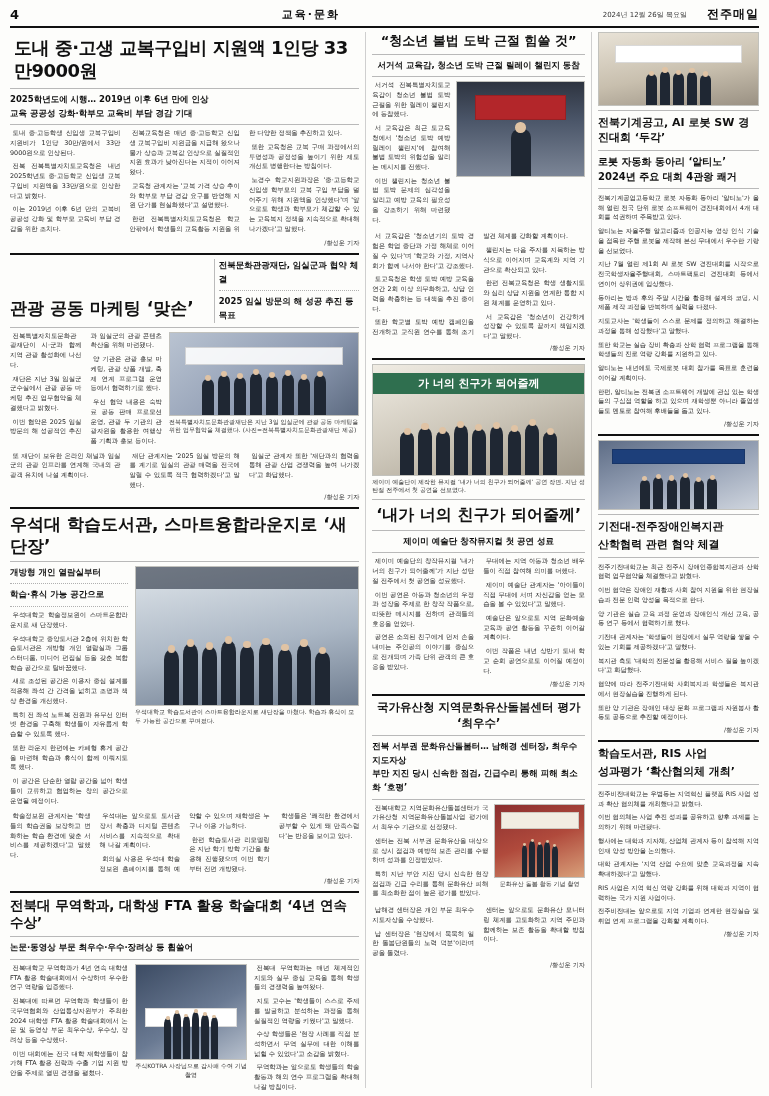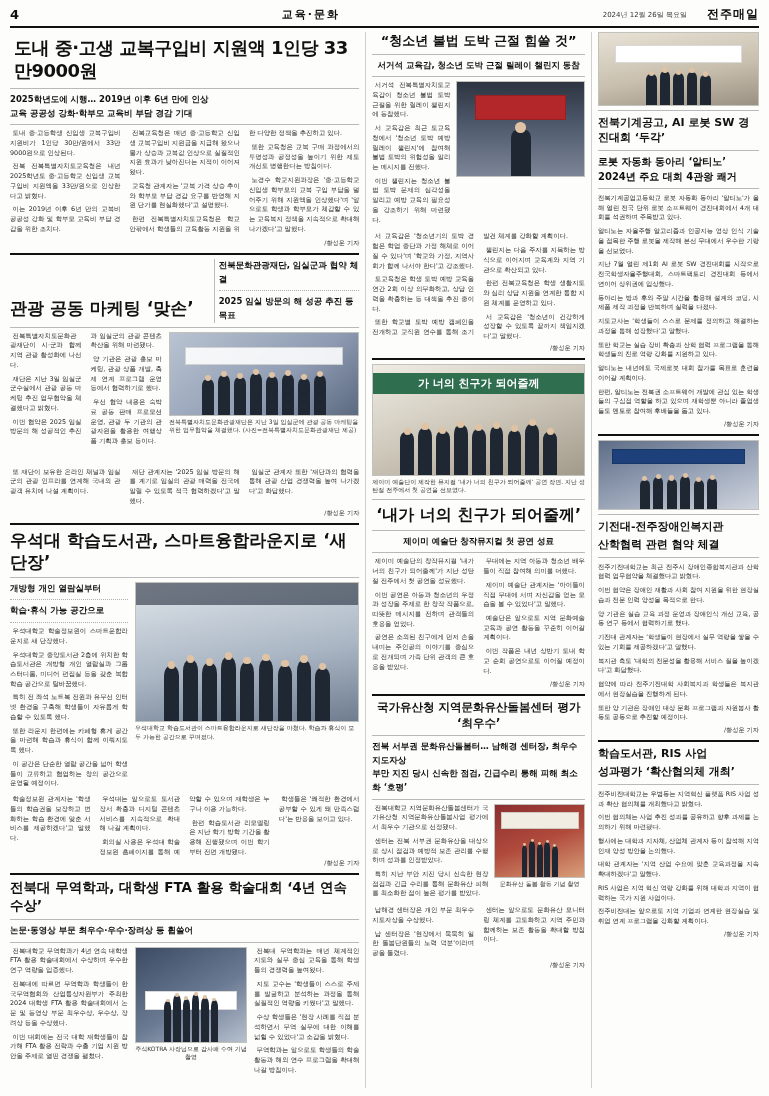--- a/index.html
+++ b/index.html
@@ -162,21 +162,21 @@
                 <div class="ph-person" style="height:82%"></div>
                 <div class="ph-person" style="height:76%"></div>
                 <div class="ph-person" style="height:80%"></div>
                 <div class="ph-person" style="height:72%"></div>
                 <div class="ph-person" style="height:78%"></div>
               </div>
             </div>
             <div class="cap">전북특별자치도문화관광재단은 지난 3일 임실군에 관광 공동 마케팅을 위한 업무협약을 체결했다. (사진=전북특별자치도문화관광재단 제공)</div>
           </div>
         </div>
-        <div class="body-col c3" style="margin-top:21px;">
+        <div class="body-col c3" style="margin-top:5px;">
           <p>또 재단이 보유한 온라인 채널과 임실군의 관광 인프라를 연계해 국내외 관광객 유치에 나설 계획이다.</p>
           <p>재단 관계자는 '2025 임실 방문의 해를 계기로 임실의 관광 매력을 전국에 알릴 수 있도록 적극 협력하겠다'고 말했다.</p>
           <p>임실군 관계자 또한 '재단과의 협력을 통해 관광 산업 경쟁력을 높여 나가겠다'고 화답했다.</p>
         </div>
         <div class="byline">/황성운 기자</div>
       </div>
 
       <div class="hr-thick"></div>
 
       <div>
@@ -184,20 +184,21 @@
         <div class="hr-thin"></div>
         <div style="display:flex; gap:7px;">
           <div style="width:118px;">
             <div class="subdeck">개방형 개인 열람실부터</div>
             <div class="hr-dot"></div>
             <div class="subdeck">학습·휴식 가능 공간으로</div>
             <div class="hr-dot"></div>
             <div class="body-col c1">
               <p>우석대학교 학술정보원이 스마트운합라운지로 새 단장했다.</p>
               <p>우석대학교 중앙도서관 2층에 위치한 학습도서관은 개방형 개인 열람실과 그룹 스터디룸, 미디어 편집실 등을 갖춘 복합 학습 공간으로 탈바꿈했다.</p>
+              <p>새로 조성된 공간은 이용자 중심 설계를 적용해 좌석 간 간격을 넓히고 조명과 책상 환경을 개선했다.</p>
               <p>특히 전 좌석 노트북 전원과 유무선 인터넷 환경을 구축해 학생들이 자유롭게 학습할 수 있도록 했다.</p>
               <p>또한 라운지 한편에는 카페형 휴게 공간을 마련해 학습과 휴식이 함께 이뤄지도록 했다.</p>
               <p>이 공간은 단순한 열람 공간을 넘어 학생들이 교류하고 협업하는 창의 공간으로 운영될 예정이다.</p>
             </div>
           </div>
           <div style="flex:1;">
             <div class="photo" style="height:140px;">
               <div class="ph-inner ph-grad-f"></div>
               <div class="ph-strip"></div>
               <div class="ph-people" style="height:55%;">

